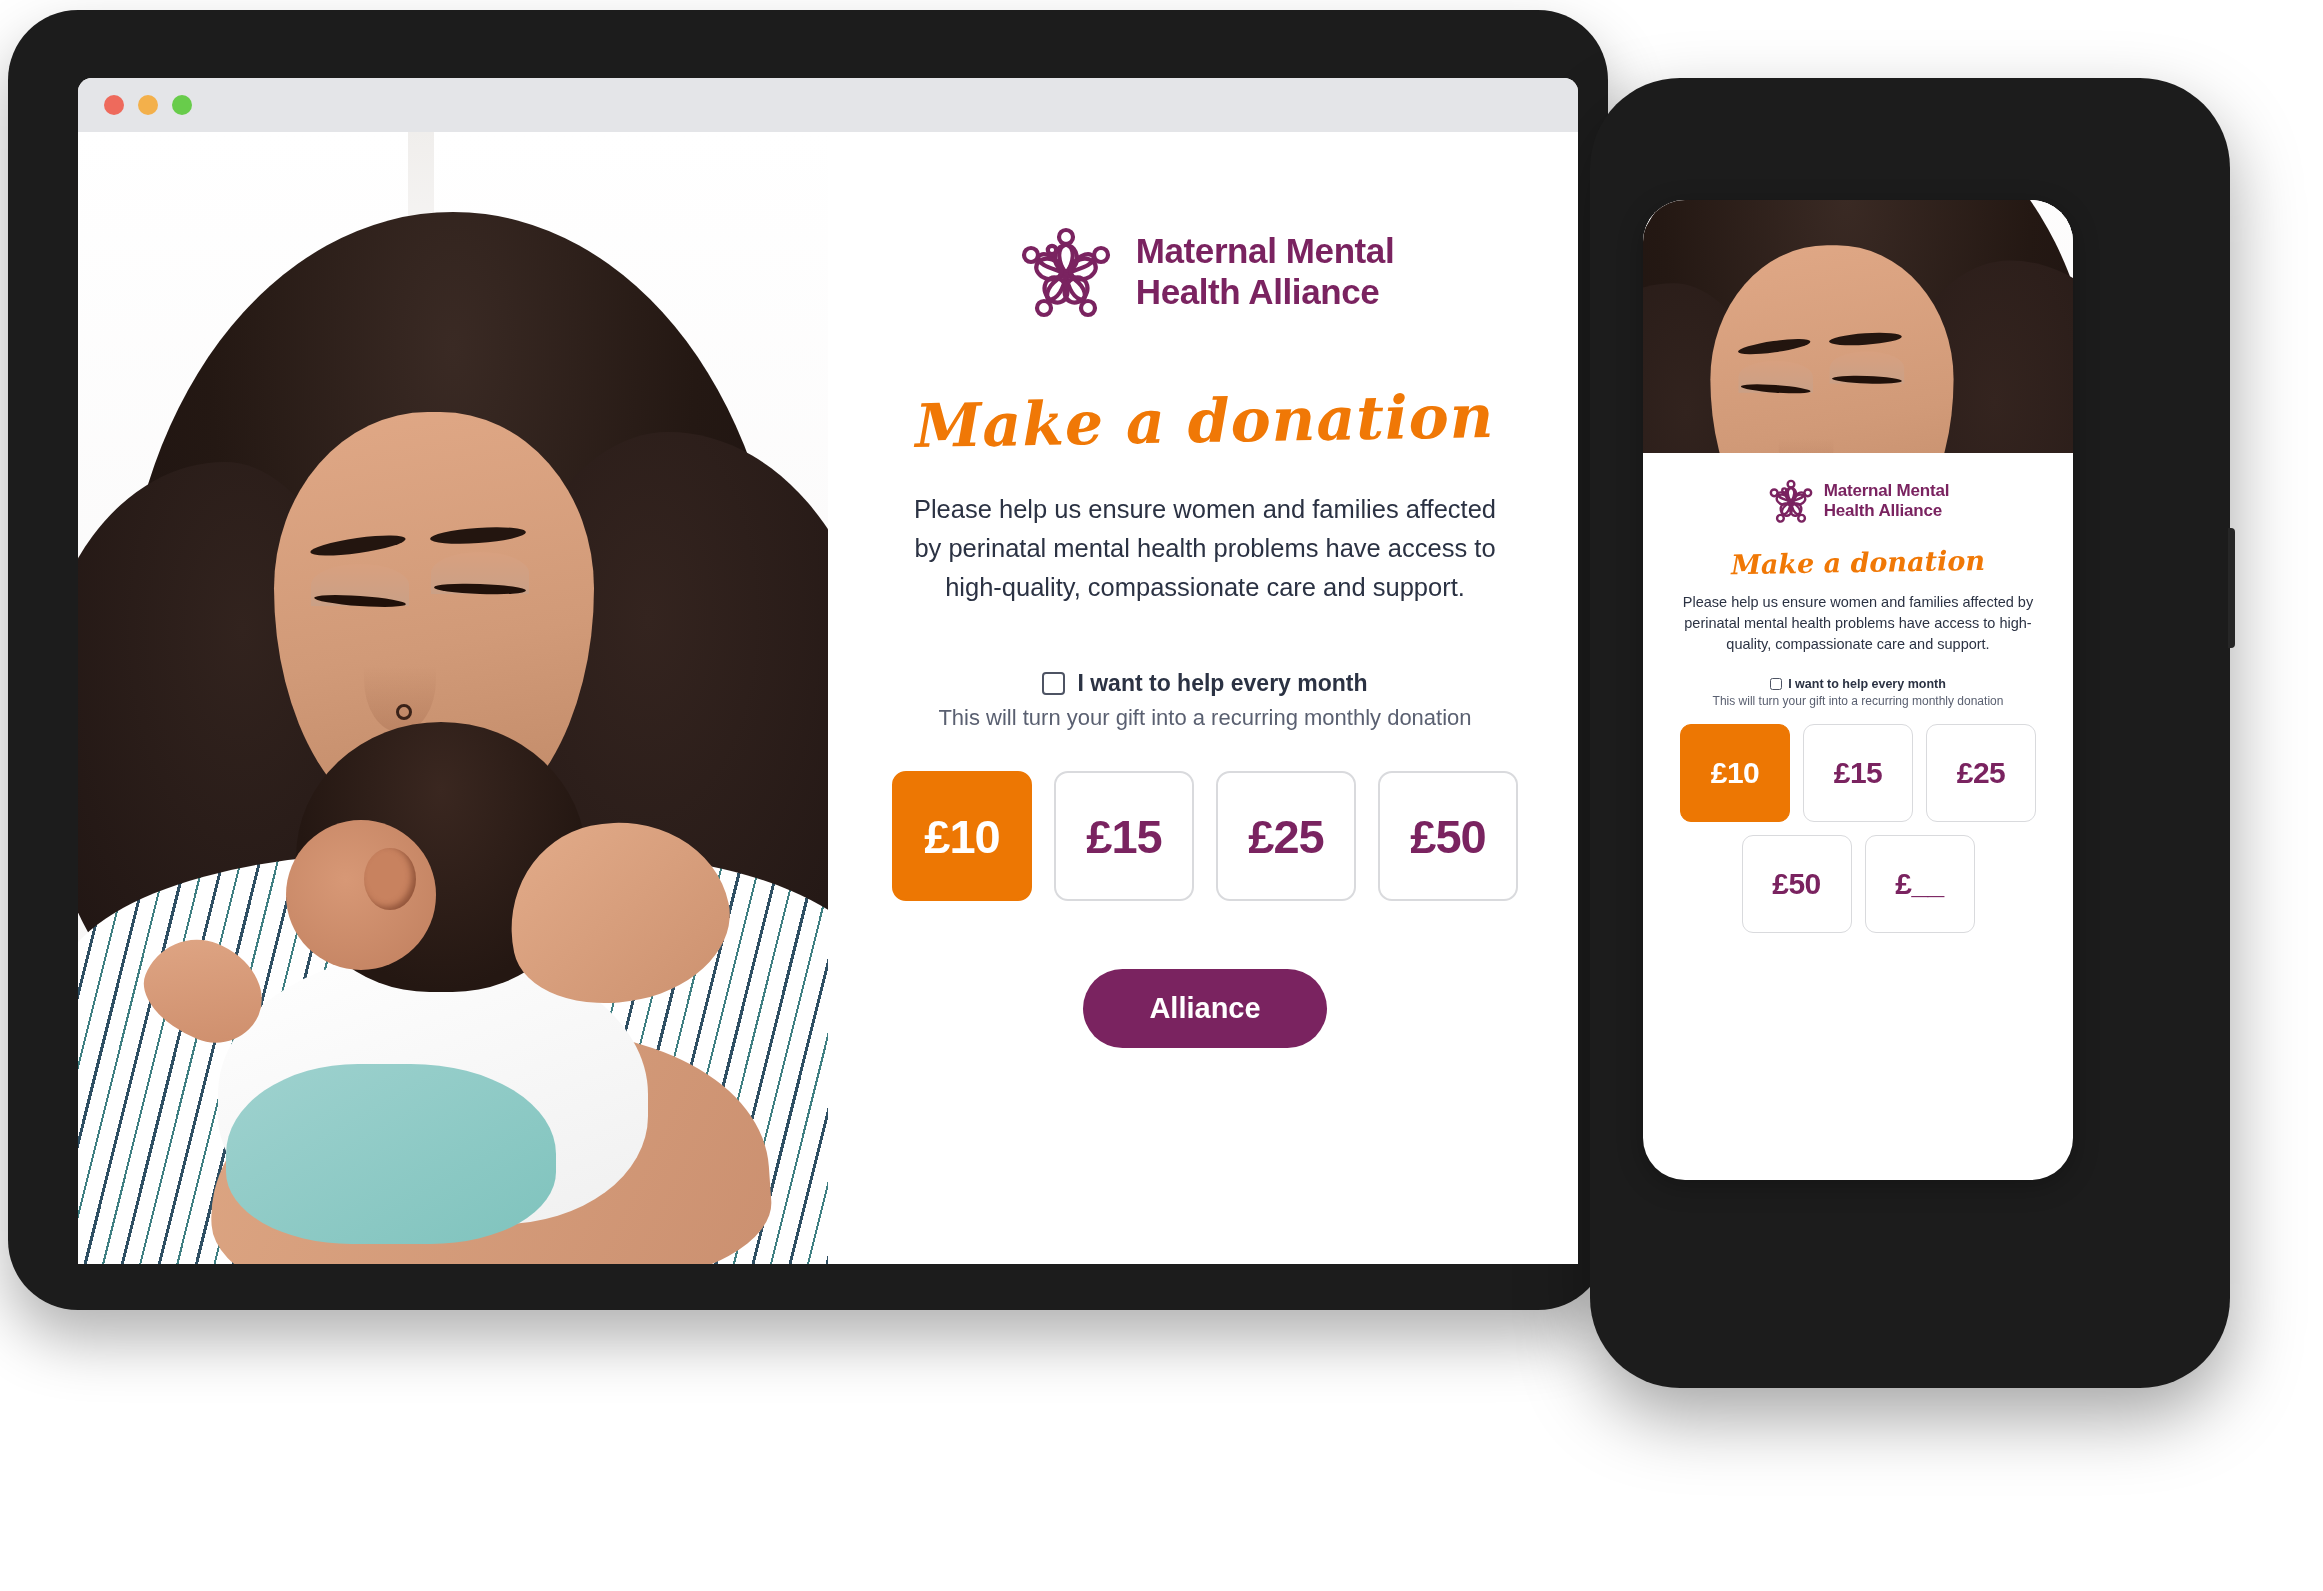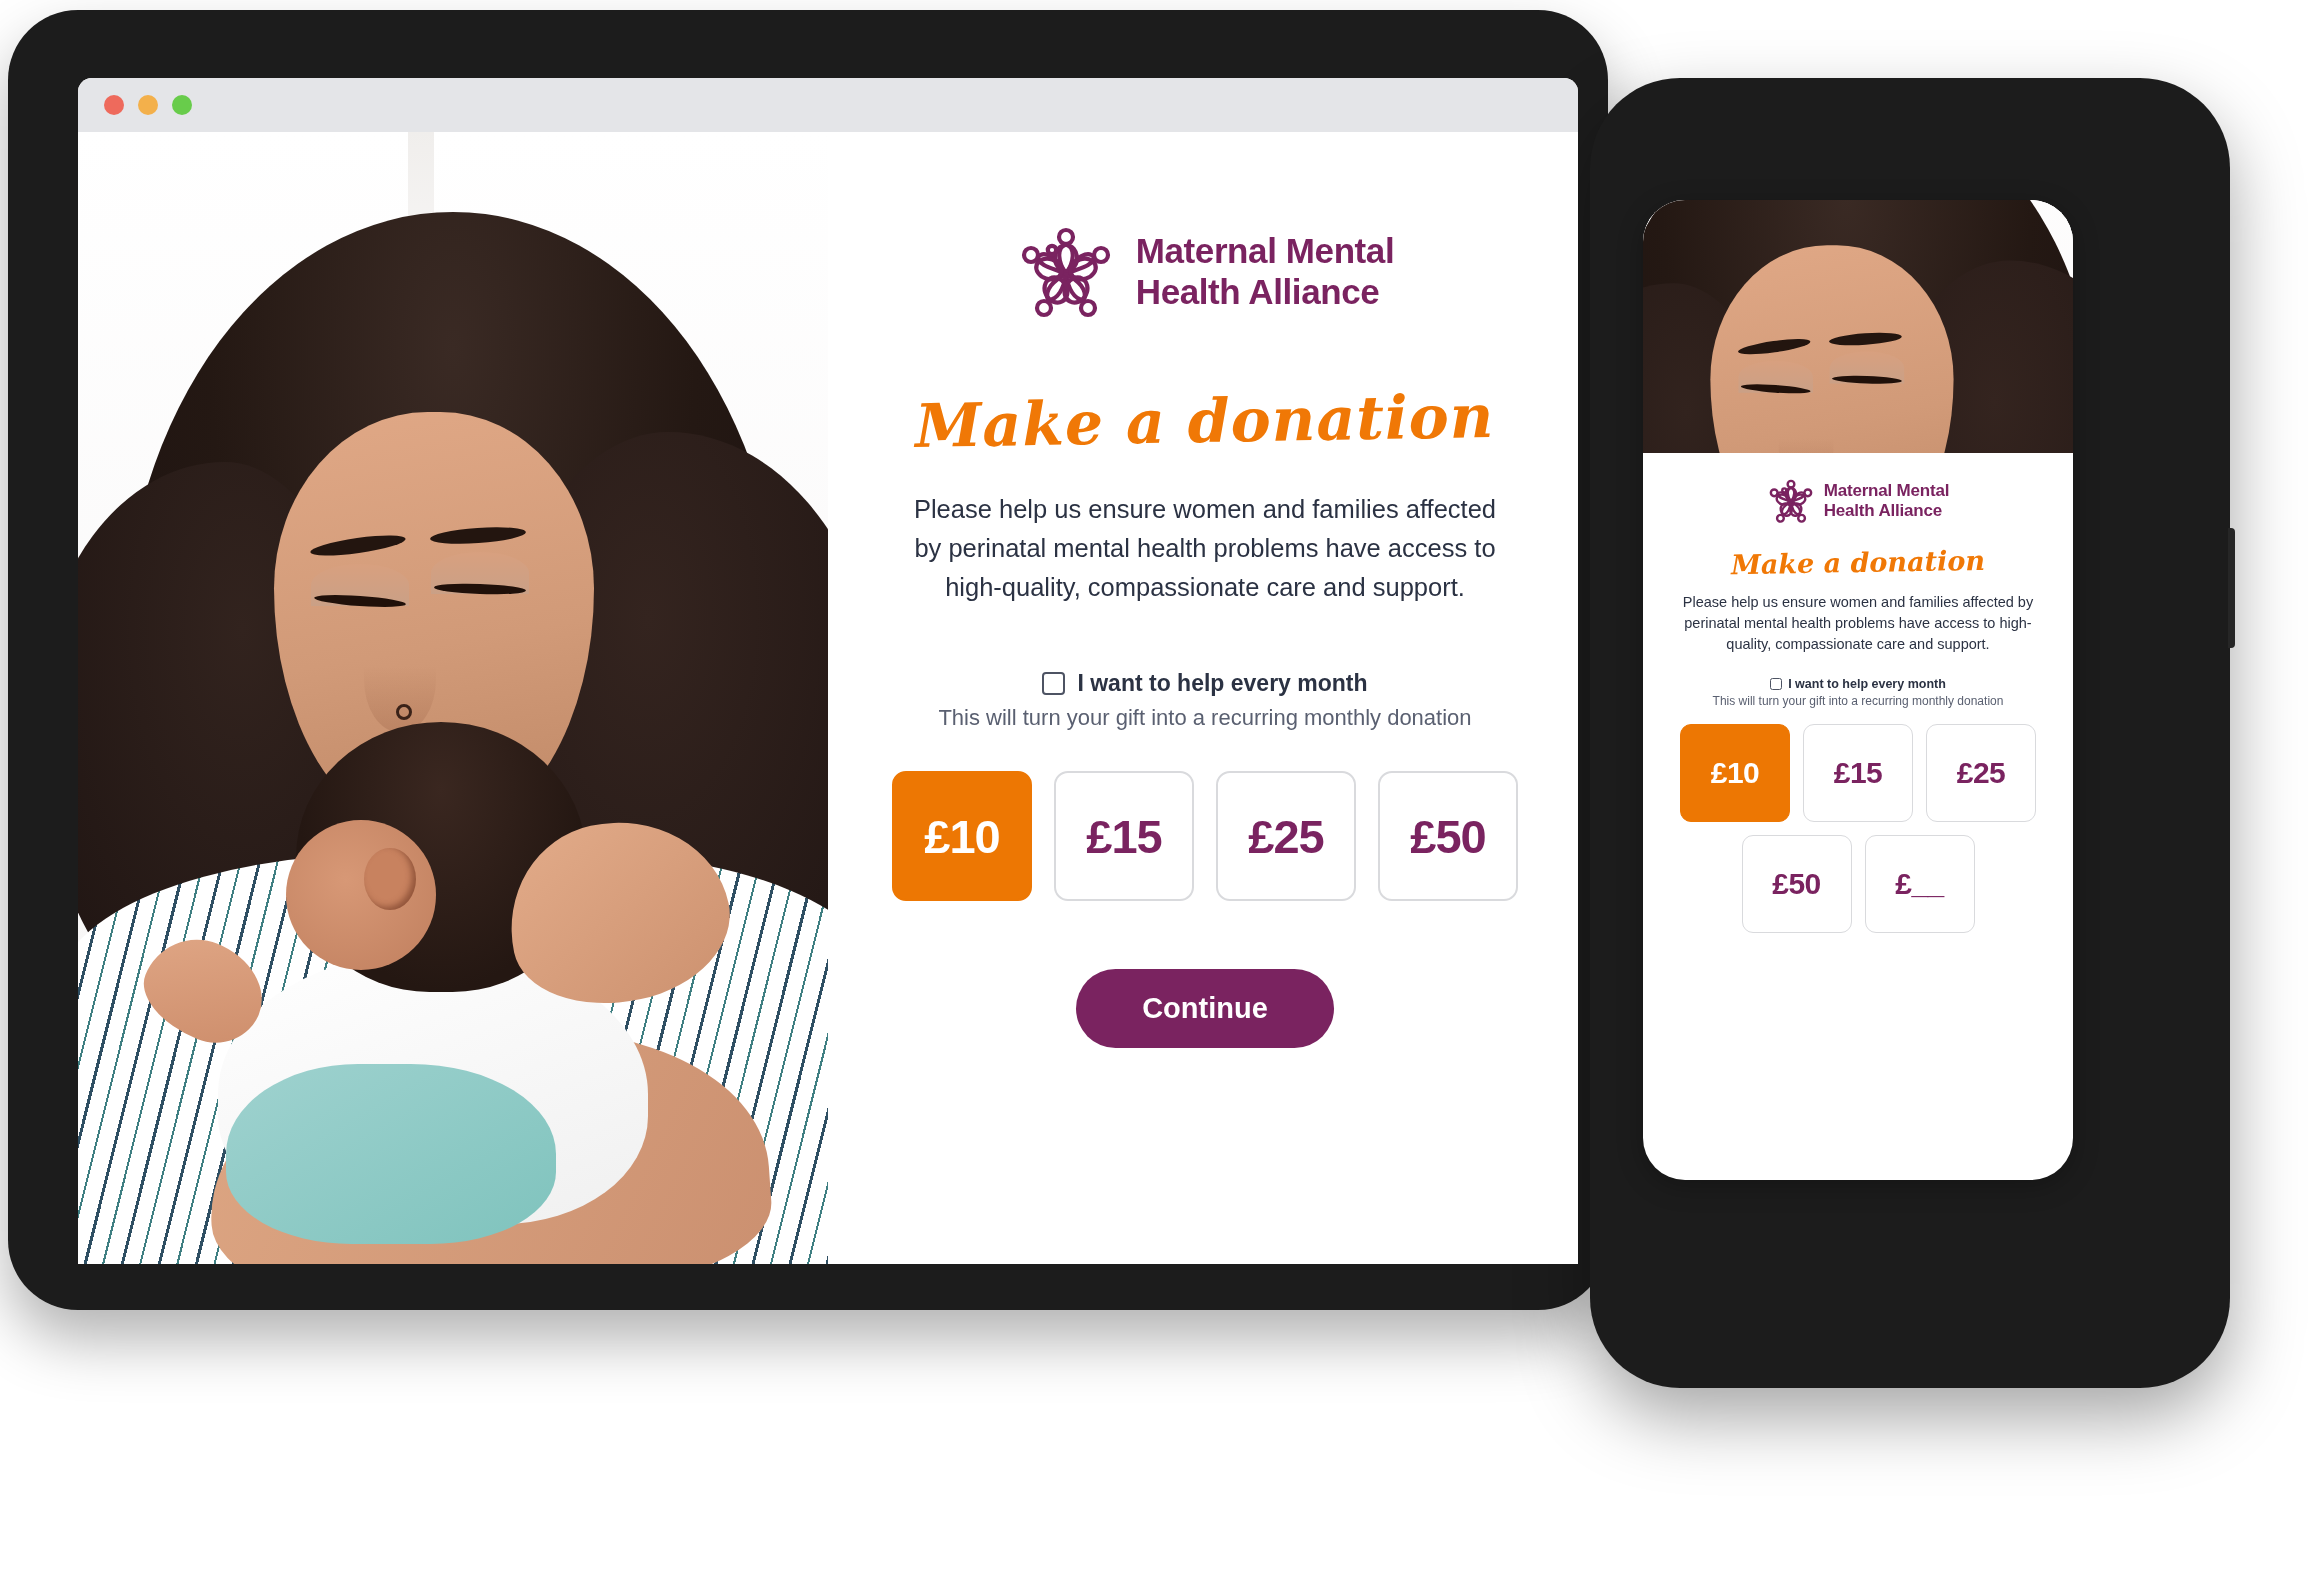--- a/index.html
+++ b/index.html
@@ -473,21 +473,21 @@
           <div class="recurring-sub">This will turn your gift into a recurring monthly donation</div>
         </div>
 
         <div class="amounts">
           <button class="amount selected">£10</button>
           <button class="amount">£15</button>
           <button class="amount">£25</button>
           <button class="amount">£50</button>
         </div>
 
-        <button class="continue">Continue</button>
+        <button class="continue">Alliance</button>
 
       </div>
     </div>
   </div>
 
   <div class="phone-screen">
 
     <div class="phone-photo">
       <div class="ph-inner">
         <div class="photo">

